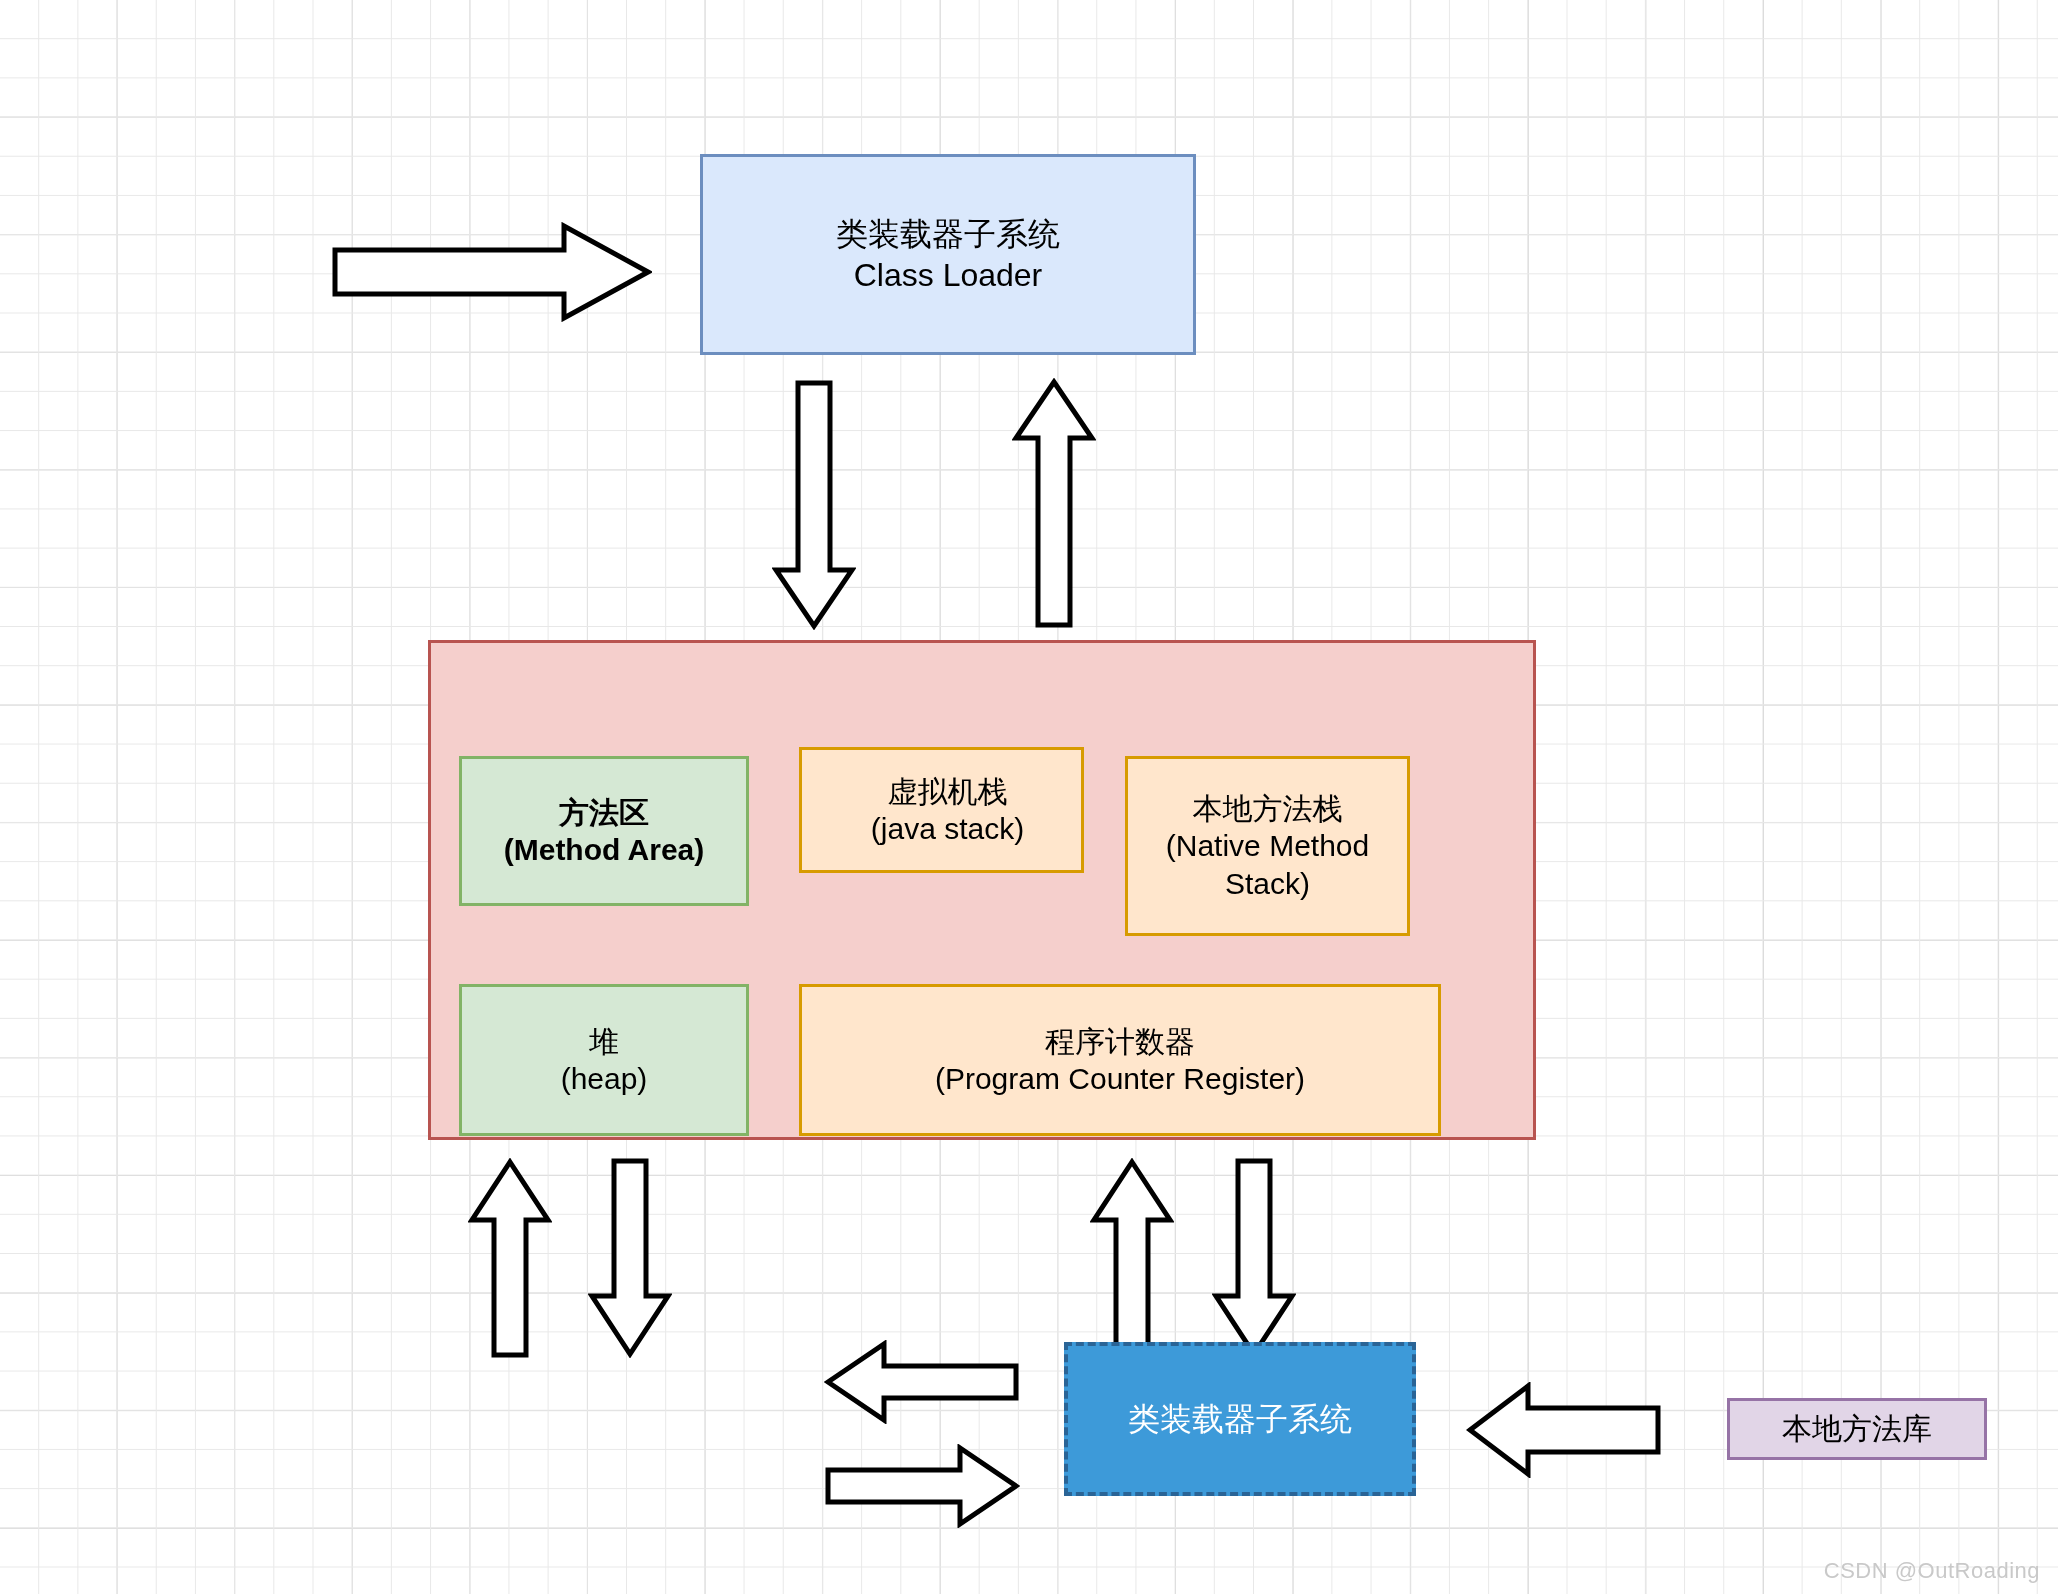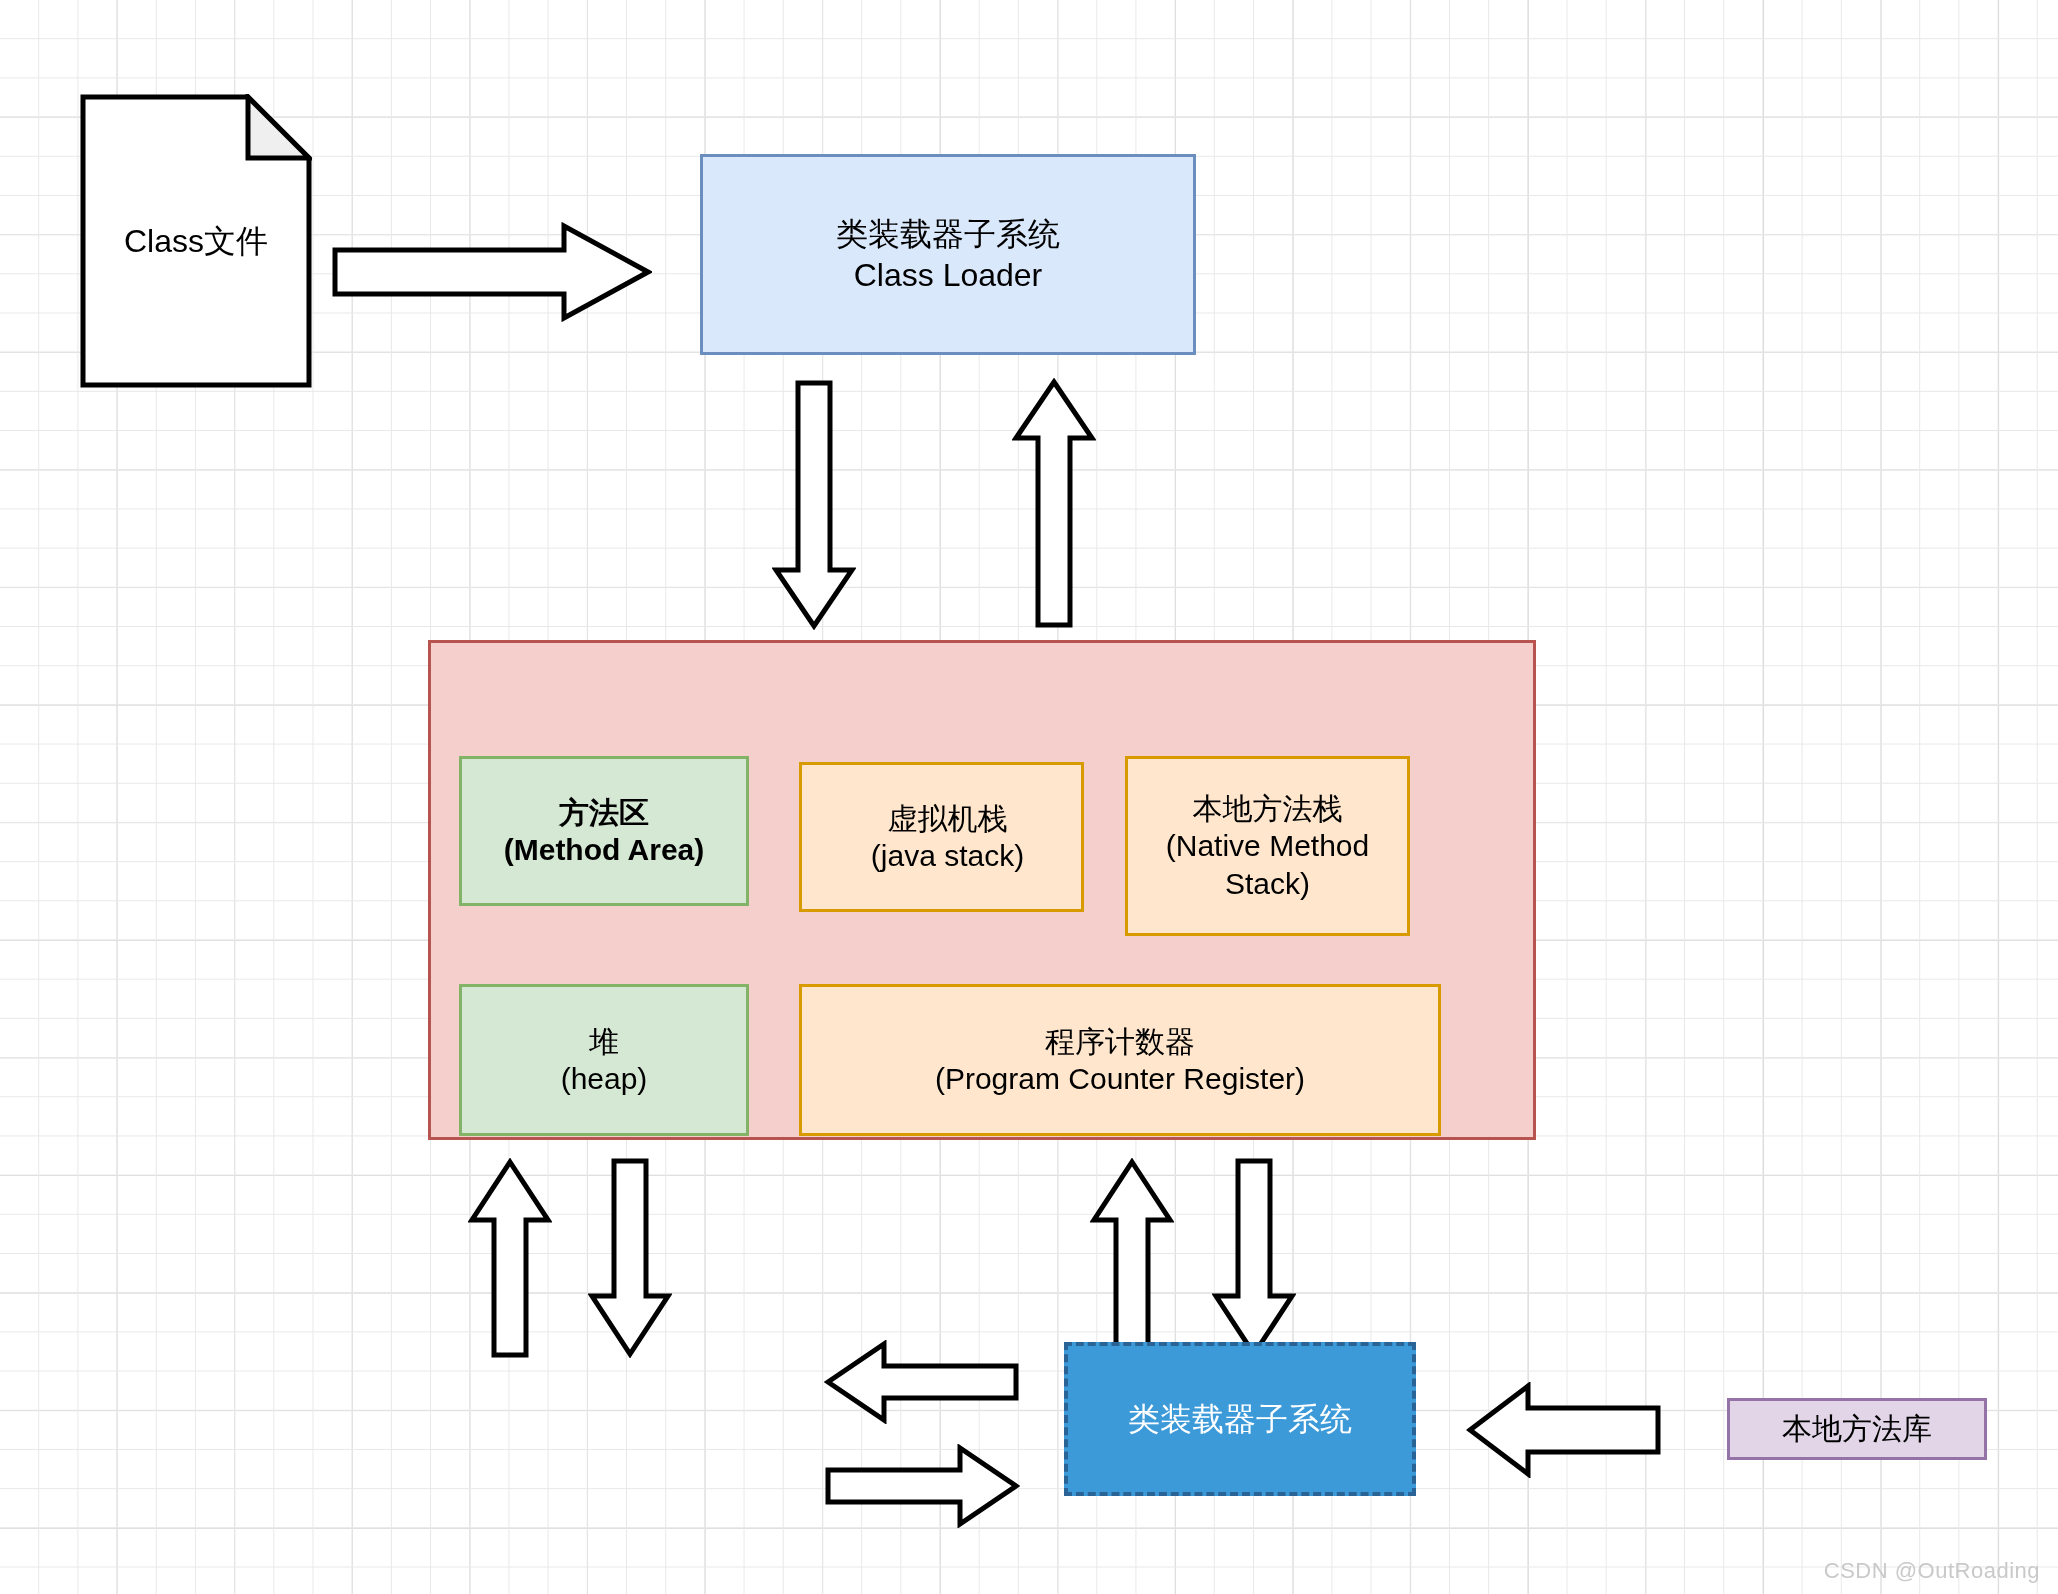--- a/index.html
+++ b/index.html
@@ -83,21 +83,21 @@
     text-align: center;
     line-height: 1.24;
     font-size: 30px;
     color: #000000;
     white-space: pre-line;
   }
   .green { background: #d5e8d4; border: 3px solid #82b366; }
   .orange { background: #ffe6cc; border: 3px solid #d79b00; }
 
   #method-area      { left: 28px;  top: 113px; width: 290px; height: 150px; font-weight: bold; }
-  #java-stack       { left: 368px; top: 119px; width: 285px; height: 150px; padding-left: 12px; }
+  #java-stack       { left: 368px; top: 104px; width: 285px; height: 126px; padding-left: 12px; }
   #native-method-stack { left: 694px; top: 113px; width: 285px; height: 180px; }
   #heap             { left: 28px;  top: 341px; width: 290px; height: 152px; }
   #pc-register      { left: 368px; top: 341px; width: 642px; height: 152px; }
 
   
   #execution-engine {
     left: 424px; top: 1344px; width: 346px; height: 152px;
     background: #8e1f2c;
     border: 2px solid #6f1722;
     color: #ffffff;
@@ -141,27 +141,20 @@
     font-size: 22px;
     color: #c9c9c9;
     letter-spacing: 0.5px;
   }
 </style>
 </head>
 <body>
 
 <div id="canvas">
 
-  <div class="node" id="class-file">
-    <svg viewBox="0 0 232 294">
-      <polygon points="3,3 168,3 229,64 229,291 3,291" fill="#ffffff" stroke="#000000" stroke-width="5" stroke-linejoin="miter"></polygon>
-      <polygon points="168,3 229,64 168,64" fill="#efefef" stroke="#000000" stroke-width="5" stroke-linejoin="miter"></polygon>
-    </svg>
-    <span class="lbl">Class文件</span>
-  </div>
 
   <div class="arrow" id="arrow-classfile-to-loader">
     <svg viewBox="0 0 320 100" preserveAspectRatio="none">
       <polygon points="3,28 232,28 232,4 316,50 232,96 232,72 3,72"></polygon>
     </svg>
   </div>
 
   <div class="node" id="class-loader">
     <span>类装载器子系统
 Class Loader</span>

